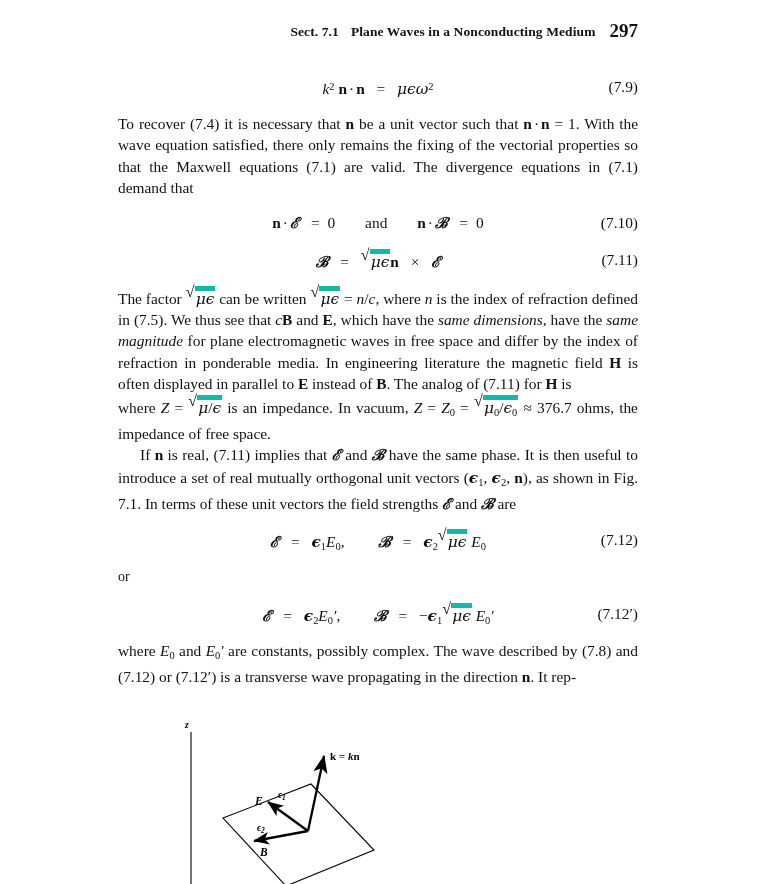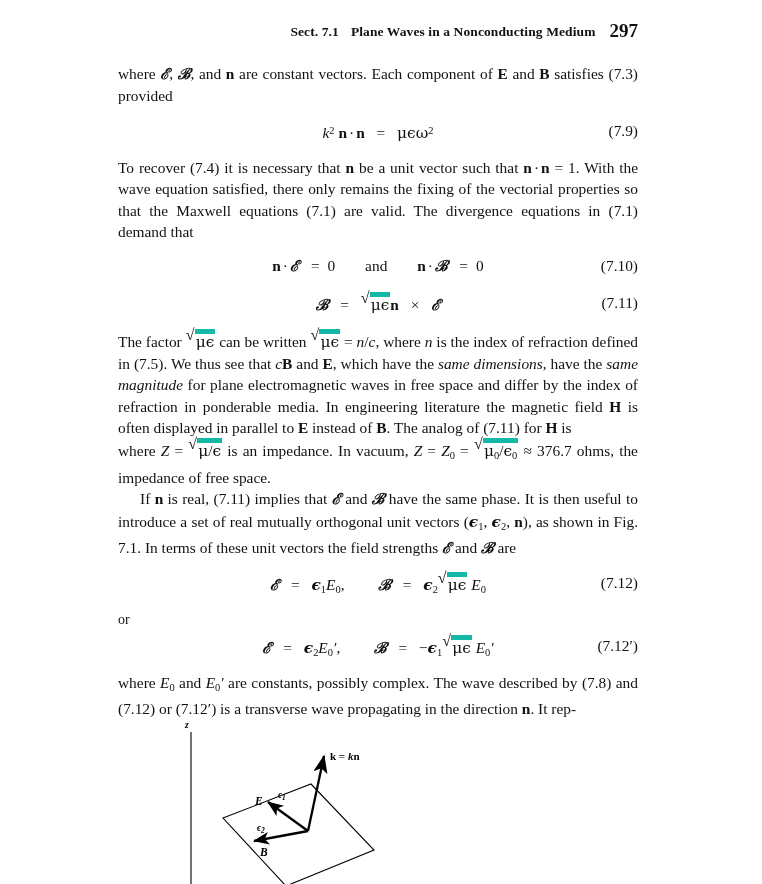--- a/index.html
+++ b/index.html
@@ -92,21 +92,21 @@
 
   
   .bf { font-weight: bold; }
   .it { font-style: italic; }
   .scr {
     font-family: "DejaVu Serif", "Liberation Serif", serif;
     font-weight: bold;
     font-style: italic;
     font-size: 15px;
   }
-  .gk { font-family: "DejaVu Serif", serif; }
+  .gk { font-family: "DejaVu Serif", serif; font-style: italic; }
   .gkb { font-family: "DejaVu Serif", serif; font-style: italic; font-weight: bold; }
   sub.s { font-size: 0.68em; vertical-align: -0.28em; }
   sup.s { font-size: 0.68em; vertical-align: 0.42em; }
   .dot { padding: 0 2px; }
   .sp { display: inline-block; width: 8px; }
   .spw { display: inline-block; width: 26px; }
 
   
   .rad {
     display: inline-block;
@@ -141,26 +141,20 @@
 <body>
 
 <div class="page">
 
   <div class="running-head">
     <span class="sect">Sect. 7.1</span><span>Plane Waves in a Nonconducting Medium</span><span class="folio">297</span>
   </div>
 
   <div class="col">
 
-    <p class="para">where
-      <span class="scr">ℰ</span>,
-      <span class="scr">ℬ</span>,
-      and <span class="bf">n</span> are constant vectors. Each component of
-      <span class="bf">E</span> and <span class="bf">B</span> satisfies (7.3) provided
-    </p>
 
     <div class="eq">
       <span class="body">
         <span class="it">k</span><sup class="s">2</sup>&nbsp;<span class="bf">n</span><span class="dot">·</span><span class="bf">n</span>
         <span class="sp"></span>=<span class="sp"></span>
         <span class="gk">μϵω</span><sup class="s">2</sup>
       </span>
       <span class="tag">(7.9)</span>
     </div>
 
@@ -235,21 +229,21 @@
         <span class="scr">ℬ</span>
         <span class="sp"></span>=<span class="sp"></span>
         <span class="gkb">ϵ</span><sub class="s">2</sub><span class="rad"><span class="sign">√</span><span class="arg gk">μϵ</span></span>
         <span class="it">E</span><sub class="s">0</sub>
       </span>
       <span class="tag">(7.12)</span>
     </div>
 
     <div class="word-or">or</div>
 
-    <div class="eq" style="margin-top:4px;">
+    <div class="eq" style="margin-top:16px;">
       <span class="body">
         <span class="scr">ℰ</span>
         <span class="sp"></span>=<span class="sp"></span>
         <span class="gkb">ϵ</span><sub class="s">2</sub><span class="it">E</span><sub class="s">0</sub><span class="it">′</span>,
         <span class="spw"></span>
         <span class="scr">ℬ</span>
         <span class="sp"></span>=<span class="sp"></span>
         −<span class="gkb">ϵ</span><sub class="s">1</sub><span class="rad"><span class="sign">√</span><span class="arg gk">μϵ</span></span>
         <span class="it">E</span><sub class="s">0</sub><span class="it">′</span>
       </span>

